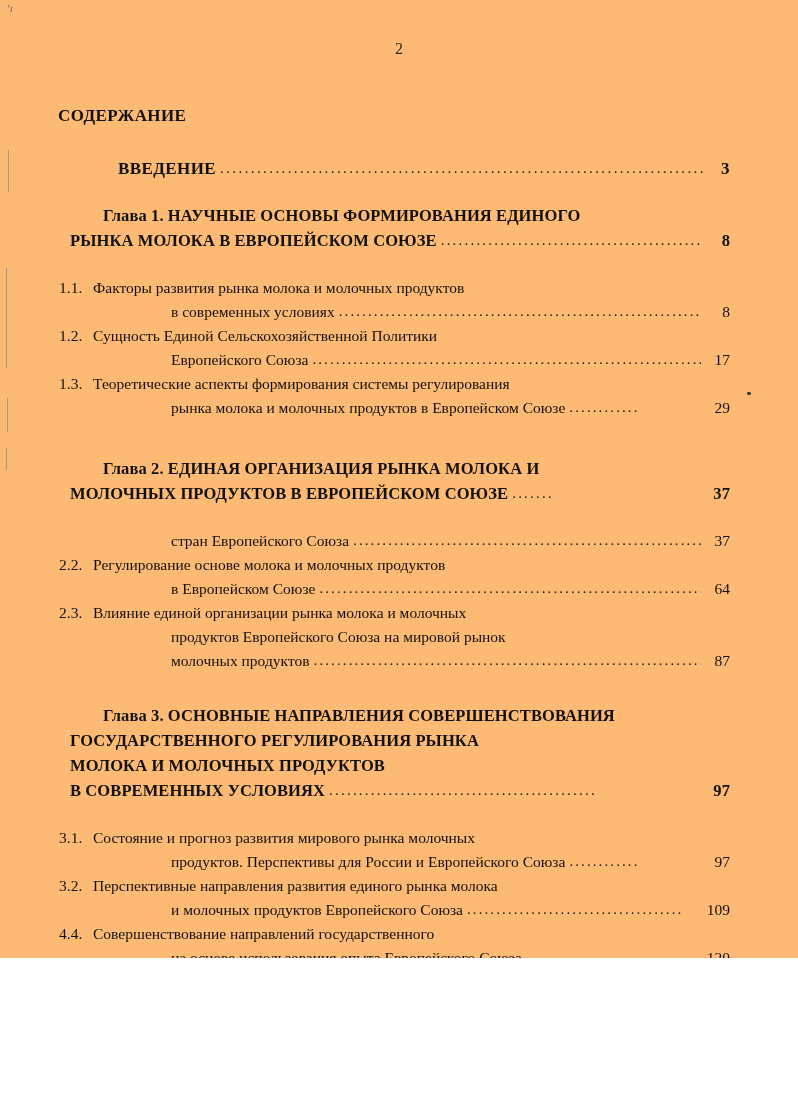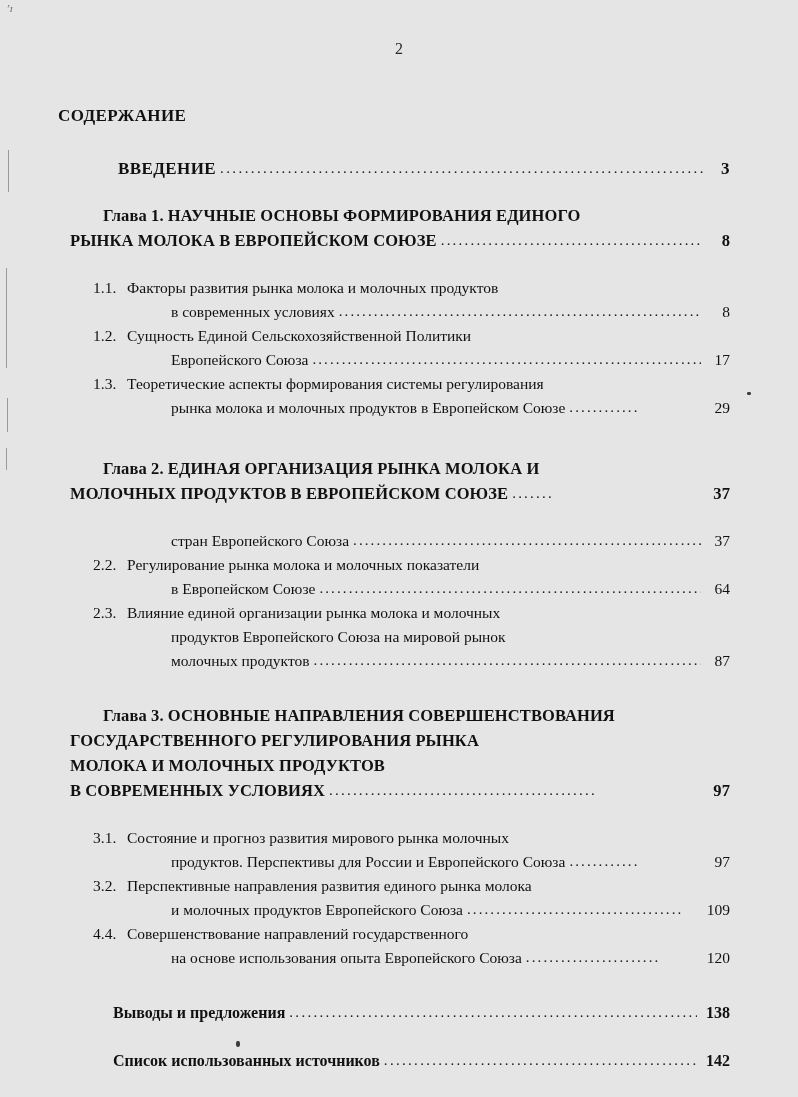--- a/index.html
+++ b/index.html
@@ -7,22 +7,22 @@
     padding: 0;
     background: #ffffff;
   }
   body {
     font-family: "Liberation Serif", "DejaVu Serif", serif;
     color: #111111;
   }
   .page {
     position: relative;
     width: 798px;
-    height: 1097px;
-    background: #e5e5e5;
+    height: 958px;
+    background: #fdba74;
     overflow: hidden;
   }
 
   
   .artifact {
     position: absolute;
     background: #9a9a9a;
   }
   .artifact-mark {
     position: absolute;
@@ -122,21 +122,21 @@
   .chapter .leader { font-weight: normal; letter-spacing: 2.2px; }
 
   
   .sub {
     font-size: 15.5px;
     line-height: 24px;
   }
   .sub .num {
     display: inline-block;
     width: 34px;
-    padding-left: 93px;
+    padding-left: 59px;
     box-sizing: content-box;
   }
   .sub .cont { padding-left: 171px; }
   .sub .leader { letter-spacing: 2.1px; }
 
   
   .back {
     font-size: 16px;
     font-weight: bold;
     line-height: 26px;
@@ -226,21 +226,21 @@
 
     <div class="sub">
       <div class="row">
         <span class="label cont">стран Европейского Союза</span>
         <span class="leader">..............................................................................</span>
         <span class="pagenum">37</span>
       </div>
     </div>
 
     <div class="sub">
-      <div class="line"><span class="num">2.2.</span><span>Регулирование рынка молока и молочных показатели</span></div>
+      <div class="line"><span class="num">2.2.</span><span>Регулирование основе молока и молочных продуктов</span></div>
       <div class="row">
         <span class="label cont">в Европейском Союзе</span>
         <span class="leader">..................................................................................</span>
         <span class="pagenum">64</span>
       </div>
     </div>
 
     <div class="sub">
       <div class="line"><span class="num">2.3.</span><span>Влияние единой организации рынка молока и молочных</span></div>
       <div class="line cont">продуктов Европейского Союза на мировой рынок</div>

